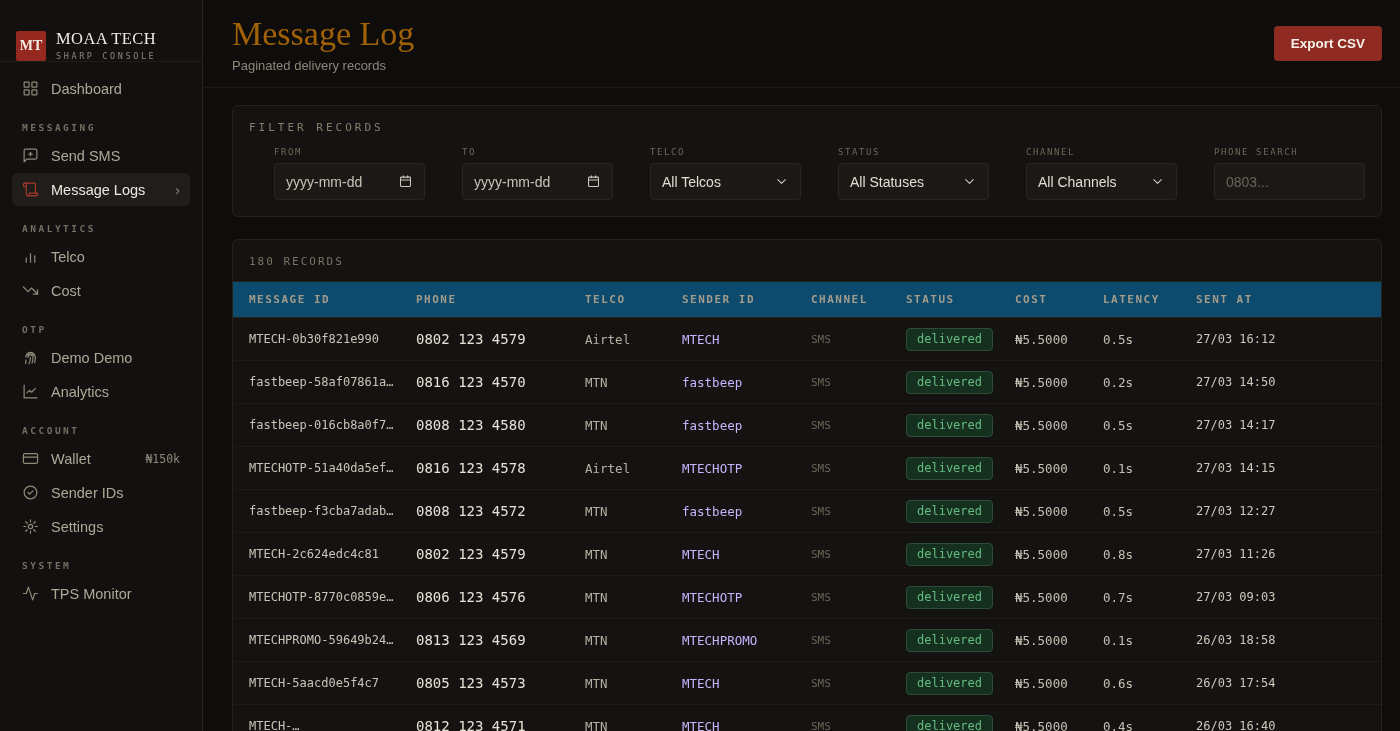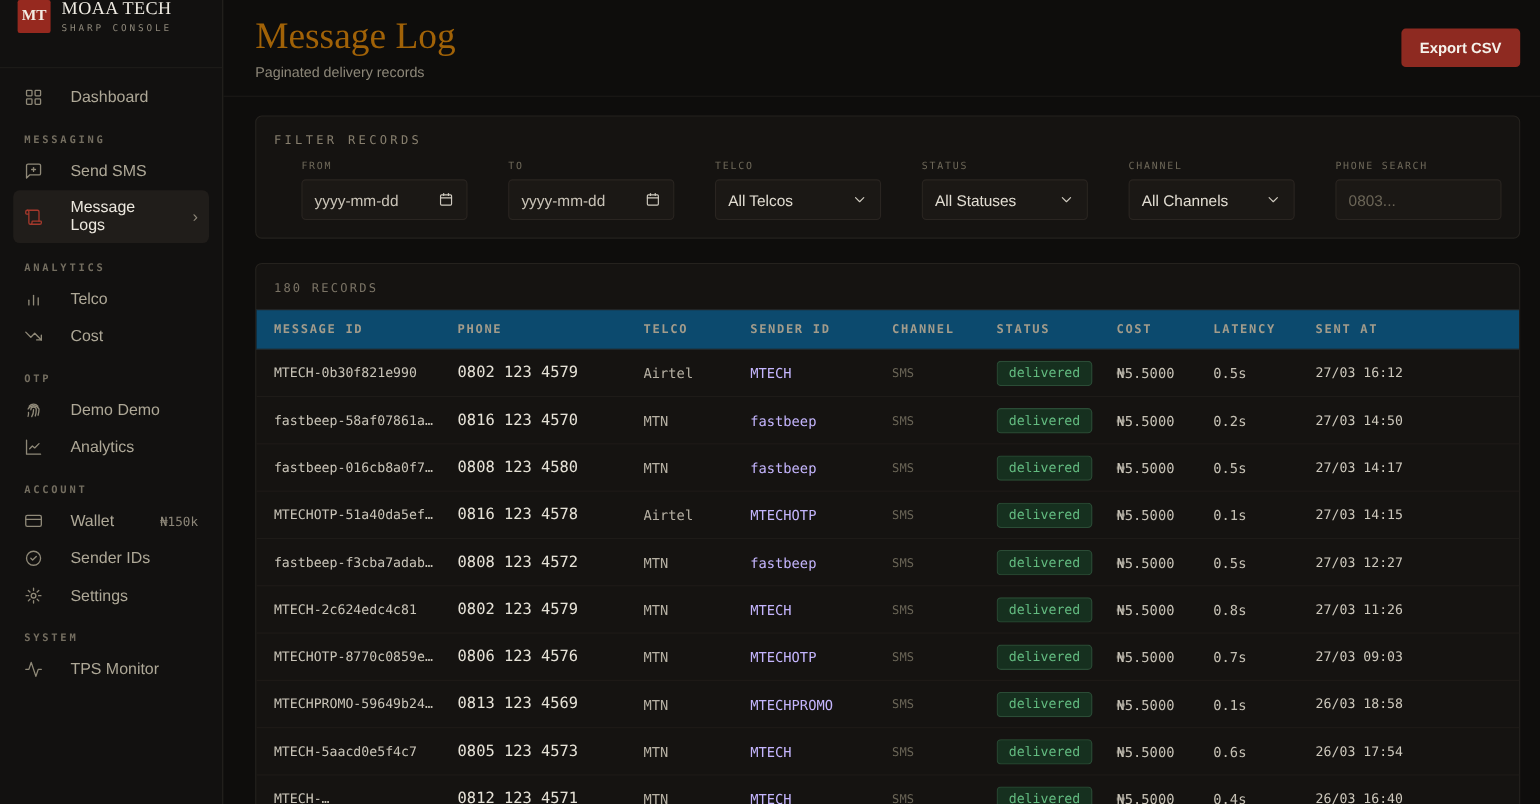--- a/index.html
+++ b/index.html
@@ -12,21 +12,21 @@
   }
 
   
   .sidebar {
     width:203px; min-width:203px; height:100%;
     background:#121110;
     border-right:1px solid #262320;
     display:flex; flex-direction:column;
   }
   .brand {
-    display:flex; align-items:flex-start; gap:10px;
+    display:flex; align-items:flex-end; gap:10px;
     height:62px; padding:0 16px;
     border-bottom:1px solid #1f1d1a;
   }
   .brand-logo {
     width:30px; height:30px; min-width:30px;
     background:#96291f; color:#f2ece3;
     font-family:"Liberation Serif", serif; font-weight:bold; font-size:14px;
     display:flex; align-items:center; justify-content:center;
     border-radius:2px;
   }
@@ -38,21 +38,21 @@
     font-family:"DejaVu Sans Mono", monospace;
     font-size:8.5px; letter-spacing:2.6px; color:#8d8779; margin-top:4px;
   }
   .nav { padding:10px 12px; flex:1; }
   .nav-section-label {
     font-family:"DejaVu Sans Mono", monospace;
     font-size:9.5px; font-weight:bold; letter-spacing:2.5px;
     color:#746e60; margin:17px 10px 6px;
   }
   .nav-item {
-    display:flex; align-items:center; gap:25px;
+    display:flex; align-items:center; gap:12px;
     padding:8px 10px; border-radius:6px;
     color:#aea897; font-size:14.5px; cursor:pointer;
     margin-bottom:1px;
   }
   .nav-item .icon { display:flex; color:#8f8978; }
   .nav-item .icon svg { width:17px; height:17px; }
   .nav-item.active { background:#201d1a; color:#ece8df; }
   .nav-item.active .icon { color:#a5392c; }
   .nav-badge {
     margin-left:auto;

